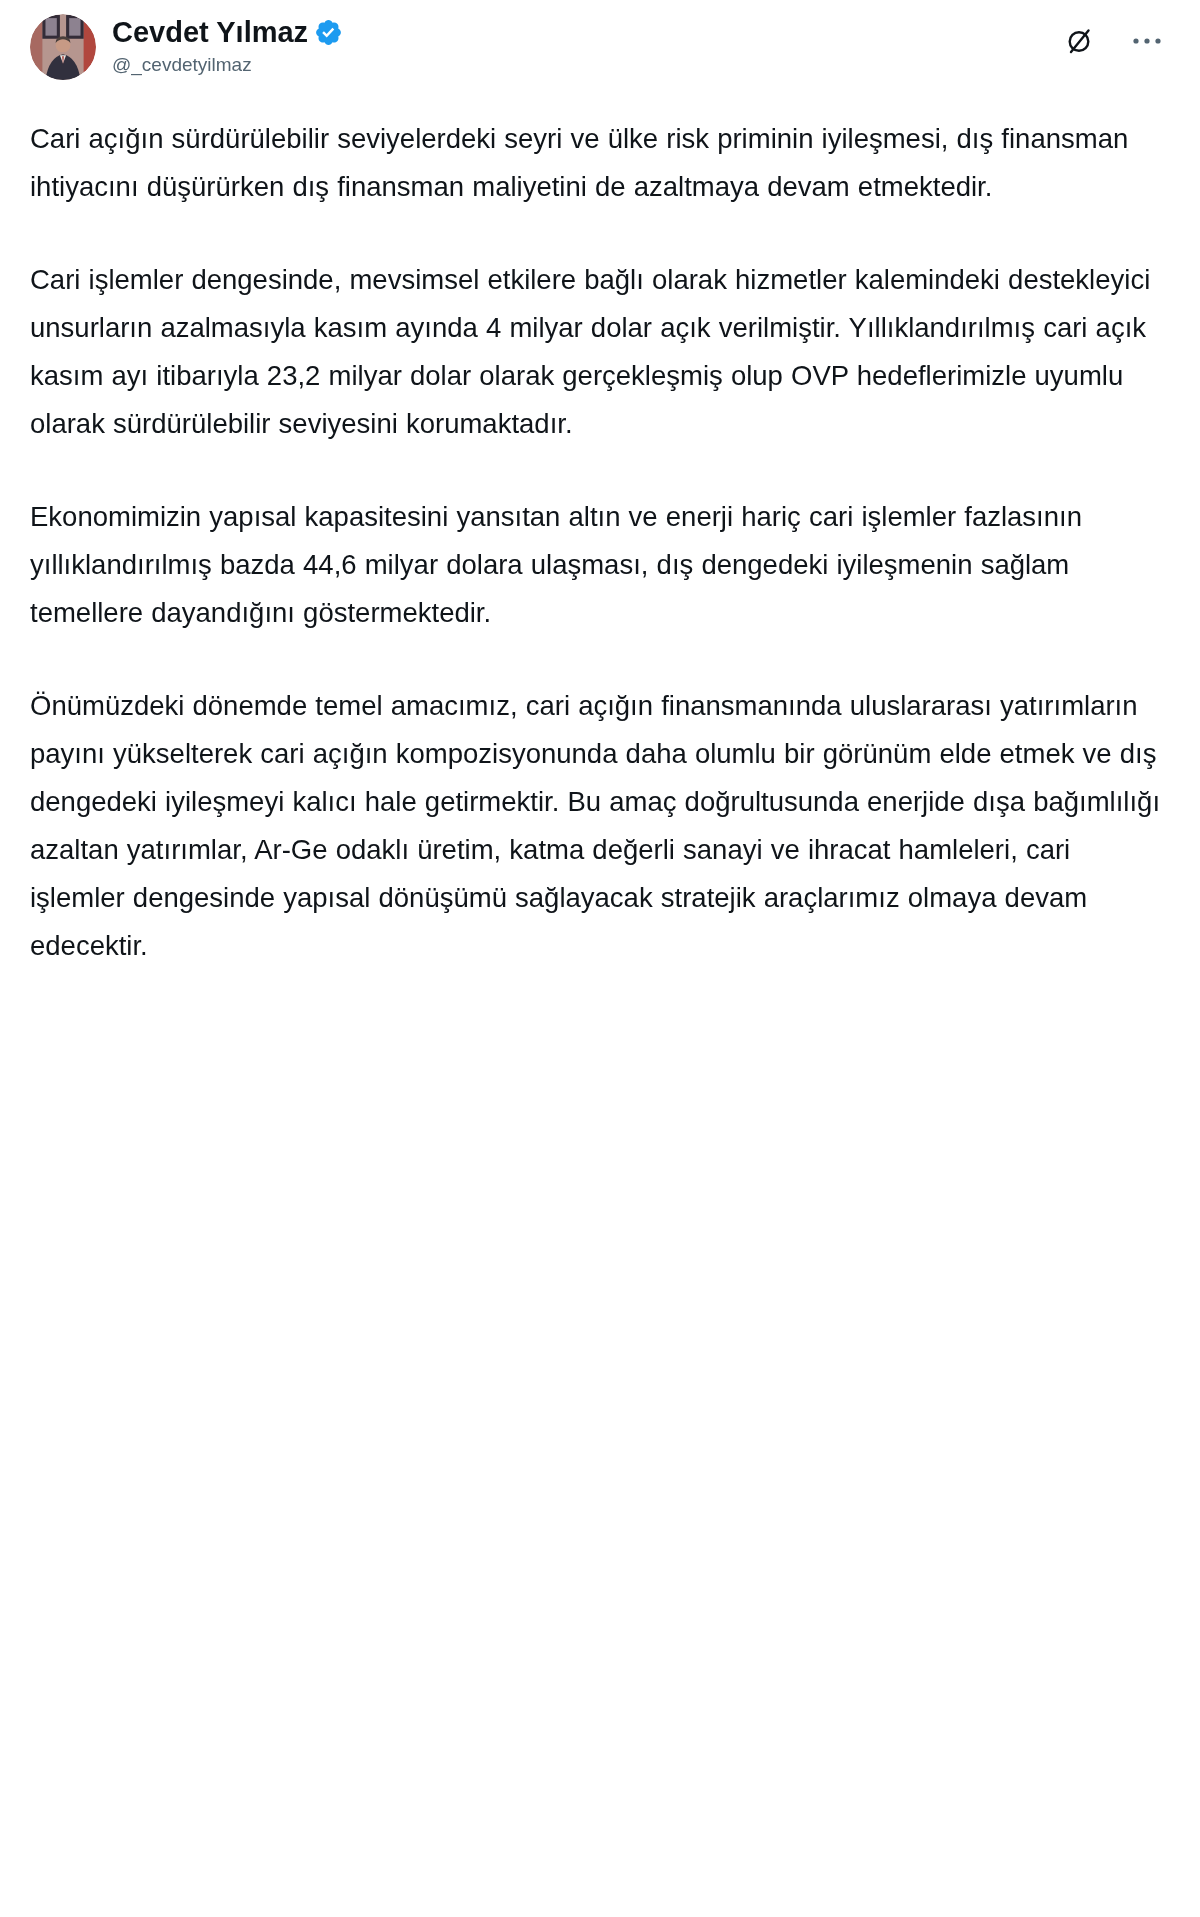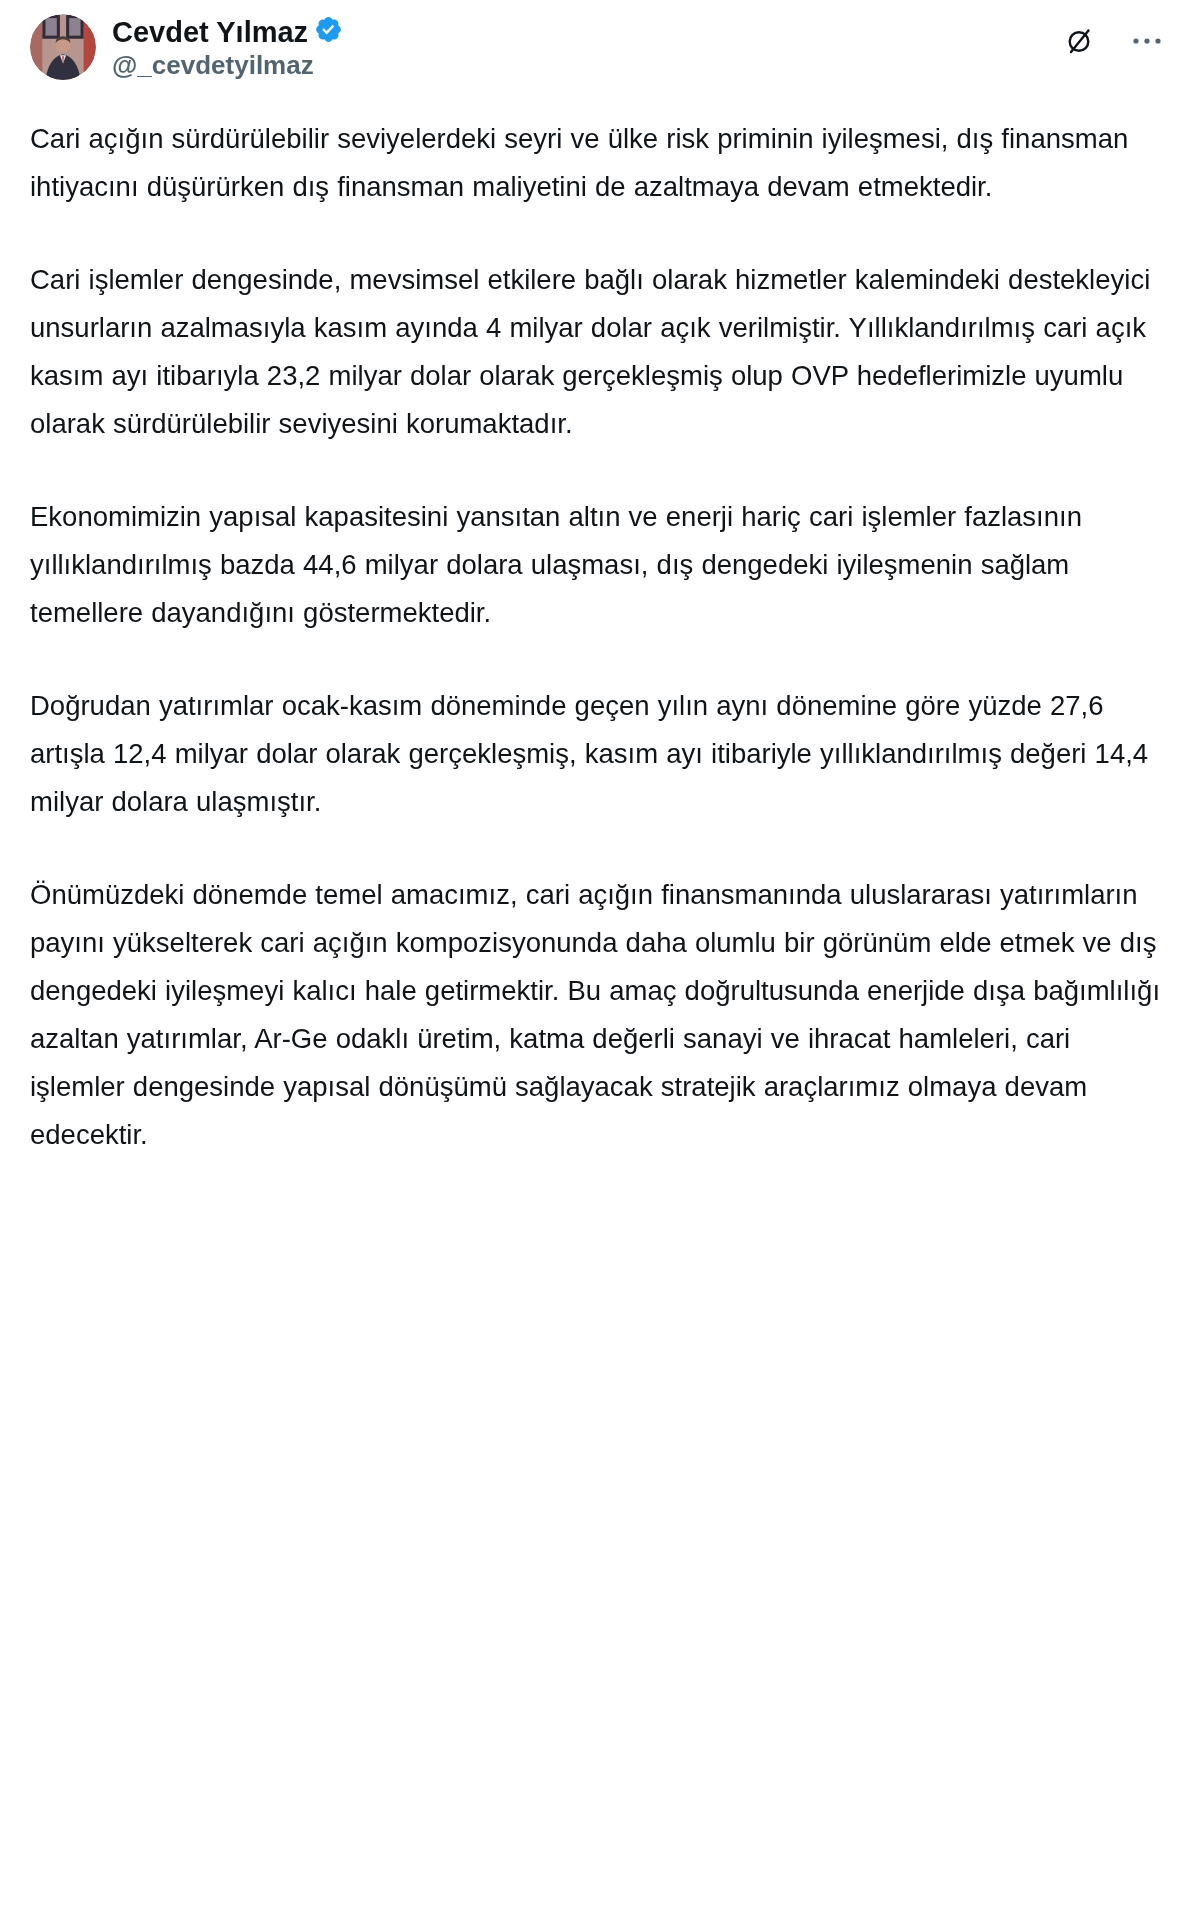--- a/index.html
+++ b/index.html
@@ -35,39 +35,39 @@
   }
   .avatar-btn svg { display: block; }
   .names {
     margin-left: 16px;
     padding-top: 1px;
     display: flex;
     flex-direction: column;
   }
   .name-row {
     display: flex;
-    align-items: flex-start;
+    align-items: center;
     gap: 6px;
   }
   .display-name {
     font-size: 29px;
     font-weight: 700;
     line-height: 34px;
     cursor: pointer;
   }
   .verified {
     width: 29px;
     height: 29px;
     display: inline-block;
   }
   .handle {
-    font-size: 26px;
+    font-size: 19px;
     line-height: 32px;
     color: #536471;
-    font-weight: 700;
+    font-weight: 400;
   }
   .header-actions {
     margin-left: auto;
     display: flex;
     align-items: center;
     gap: 36px;
     padding-top: 12px;
     padding-right: 2px;
   }
   .icon-btn {
@@ -152,18 +152,17 @@
           <circle cx="28" cy="15" r="2.6"></circle>
         </svg>
       </button>
     </div>
   </div>
 
   <div class="text-body">
     <p>Cari açığın sürdürülebilir seviyelerdeki seyri ve ülke risk priminin iyileşmesi, dış finansman ihtiyacını düşürürken dış finansman maliyetini de azaltmaya devam etmektedir.</p>
     <p>Cari işlemler dengesinde, mevsimsel etkilere bağlı olarak hizmetler kalemindeki destekleyici unsurların azalmasıyla kasım ayında 4 milyar dolar açık verilmiştir. Yıllıklandırılmış cari açık kasım ayı itibarıyla 23,2 milyar dolar olarak gerçekleşmiş olup OVP hedeflerimizle uyumlu olarak sürdürülebilir seviyesini korumaktadır.</p>
     <p>Ekonomimizin yapısal kapasitesini yansıtan altın ve enerji hariç cari işlemler fazlasının yıllıklandırılmış bazda 44,6 milyar dolara ulaşması, dış dengedeki iyileşmenin sağlam temellere dayandığını göstermektedir.</p>
-    <p>Doğrudan yatırımlar ocak-kasım döneminde geçen yılın aynı dönemine göre yüzde 27,6 artışla 12,4 milyar dolar olarak gerçekleşmiş, kasım ayı itibariyle yıllıklandırılmış değeri 14,4 milyar dolara ulaşmıştır.</p>
     <p>Önümüzdeki dönemde temel amacımız, cari açığın finansmanında uluslararası yatırımların payını yükselterek cari açığın kompozisyonunda daha olumlu bir görünüm elde etmek ve dış dengedeki iyileşmeyi kalıcı hale getirmektir. Bu amaç doğrultusunda enerjide dışa bağımlılığı azaltan yatırımlar, Ar-Ge odaklı üretim, katma değerli sanayi ve ihracat hamleleri, cari işlemler dengesinde yapısal dönüşümü sağlayacak stratejik araçlarımız olmaya devam edecektir.</p>
   </div>
 
 
 </div>
 
 </body></html>

